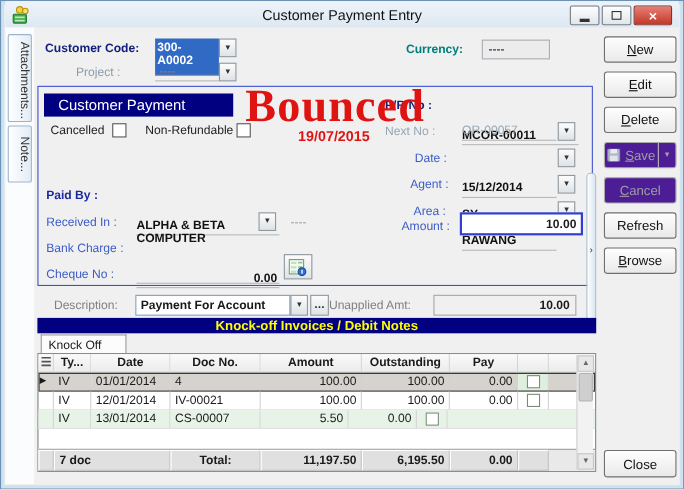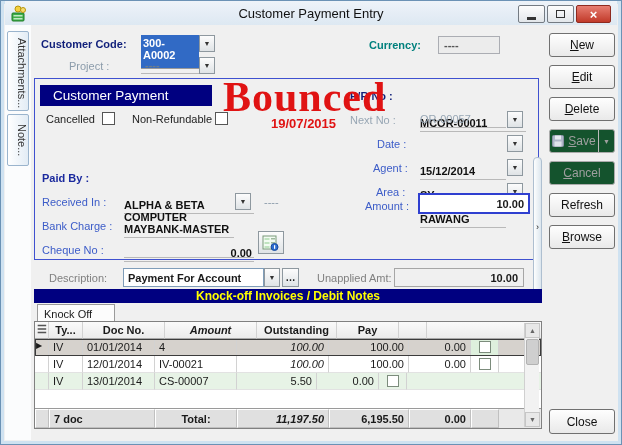--- a/index.html
+++ b/index.html
@@ -74,21 +74,21 @@
   .gridtab{position:absolute;left:36px;top:303px;width:78px;height:18px;background:#fcfcfc;
     border:1px solid #9a9a9a;border-bottom:none;padding:3px 6px;}
   .grid{position:absolute;left:33px;top:320px;width:508px;height:108px;border:1px solid #808080;background:#fff;display:flex;flex-direction:column;}
   .grow{display:flex;width:100%;}
   .gc{border-right:1px solid #d2d2d2;border-bottom:1px solid #e2e2e2;padding:2px 4px;overflow:hidden;white-space:nowrap;}
   .ghead .gc{background:linear-gradient(#fafafa,#ebebeb);border-bottom:1px solid #a8a8a8;font-weight:bold;text-align:center;}
   .c-ind{width:14px;flex:none;}
   .c-ty{width:34px;flex:none;text-align:left;}
   .c-date{width:72px;flex:none;}
   .c-doc{width:82px;flex:none;}
-  .c-amt{width:92px;flex:none;text-align:right;font-style:italic;}
+  .c-amt{width:92px;flex:none;text-align:right;}
   .c-out{width:80px;flex:none;text-align:right;}
   .c-pay{width:62px;flex:none;text-align:right;}
   .c-chk{width:28px;flex:none;display:flex;align-items:center;justify-content:center;}
   .c-fill{flex:1;border-right:none;}
   .ghead .c-amt,.ghead .c-out,.ghead .c-pay{text-align:center;}
   .grow.sel .gc{background:#d6d2cd;}
   .grow.sel{outline:1px solid #3b3b3b;outline-offset:-1px;}
   .grow.green .gc{background:#e7f3e6;}
   .grow.sel .c-chk{background:#def0dd;}
   .rowchk{width:12px;height:12px;border:1px solid #7c8c7c;background:#fff;}
@@ -97,21 +97,21 @@
     padding:3px 4px;font-weight:bold;white-space:nowrap;overflow:hidden;}
   
   .vscroll{position:absolute;right:2px;top:1px;bottom:1px;width:15px;background:#f2f2f2;border-left:1px solid #d0d0d0;}
   .sbtn{position:absolute;left:0;width:15px;height:15px;background:#e8e8e8;border:1px solid #c6c6c6;
     color:#666;font-size:7px;display:flex;align-items:center;justify-content:center;}
   .sthumb{position:absolute;left:1px;top:16px;width:13px;height:26px;background:#cfcfcf;border:1px solid #b2b2b2;border-radius:2px;}
   
   .btn{position:absolute;left:548px;width:66px;height:24px;border:1px solid #707070;border-radius:3px;
     background:linear-gradient(#fefefe,#e9e9e9);font-size:12px;color:#111;
     display:flex;align-items:center;justify-content:center;font-family:"Liberation Sans",sans-serif;}
-  .btn.disabled{color:#9f9f9f;border-color:#ababab;background:#14532d;}
+  .btn.disabled{color:#9f9f9f;border-color:#ababab;background:#4c1d95;}
   .save-split{display:flex;align-items:center;width:100%;height:100%;}
   .save-main{flex:1;display:flex;align-items:center;justify-content:center;gap:4px;}
   .save-arrow{width:16px;height:100%;border-left:1px solid #bbb;display:flex;align-items:center;justify-content:center;font-size:7px;color:#9f9f9f;}
   u{text-decoration:underline;}
 </style>
 </head>
 <body>
 
 <div class="window">
 
@@ -193,21 +193,20 @@
         <span>▼</span>
       </div>
 
     <div class="lbl blue" style="left:330px;top:121px;">Amount :</div>
     <div class="amount-box">10.00</div>
 
     <div class="lbl" style="left:7px;top:93px;color:#1b2a9e;font-weight:bold;">Paid By :</div>
     <div class="ufield val" style="left:89px;top:90px;width:130px;padding:2px 0;">ALPHA &amp; BETA COMPUTER</div>
 
     <div class="lbl blue" style="left:7px;top:117px;">Received In :</div>
-    <div class="ufield val" style="left:89px;top:114px;width:110px;padding:2px 0;">MAYBANK-MASTER</div>
     <div class="combo-btn" style="position:absolute;left:200px;top:114px;">
         <span>▼</span>
       </div>
     <div class="lbl" style="left:229px;top:117px;color:#8c9cab;">----</div>
 
     <div class="lbl blue" style="left:7px;top:141px;">Bank Charge :</div>
     <div class="ufield val" style="left:89px;top:138px;width:130px;text-align:right;padding:2px 2px;">0.00</div>
 
     <div class="lbl blue" style="left:7px;top:165px;">Cheque No :</div>
     <div class="ufield" style="left:89px;top:162px;width:130px;"></div>
@@ -232,30 +231,31 @@
   <div class="lbl" style="left:48px;top:271px;color:#808080;">Description:</div>
   <div style="position:absolute;left:122px;top:267px;display:flex;">
     <div class="desc-field">Payment For Account</div>
     <div class="combo-btn" style="height:19px;">
         <span>▼</span>
       </div>
     <div class="ellipsis-btn" style="margin-left:2px;">
         <span>…</span>
       </div>
   </div>
-  <div class="lbl" style="left:316px;top:271px;color:#808080;">Unapplied Amt:</div>
+  <div class="lbl" style="left:298px;top:271px;color:#808080;">Unapplied Amt:</div>
   <div class="unapplied-box">10.00</div>
 
   <div class="banner">Knock-off Invoices / Debit Notes</div>
   <div class="gridtab">Knock Off Grid</div>
 
   <div class="grid">
     <div class="grow ghead">
       <div class="gc c-ind" style="text-align:left;padding:1px 2px;color:#555;">☰</div>
       <div class="gc c-ty">Ty...</div>
+      <div class="gc c-date">Date</div>
       <div class="gc c-doc">Doc No.</div>
       <div class="gc c-amt">Amount</div>
       <div class="gc c-out">Outstanding</div>
       <div class="gc c-pay">Pay</div>
       <div class="gc c-chk"></div>
       <div class="gc c-fill"></div>
     </div>
 
     <div class="grow sel">
       <div class="gc c-ind" style="padding:2px 1px;font-size:8px;">▶</div>

